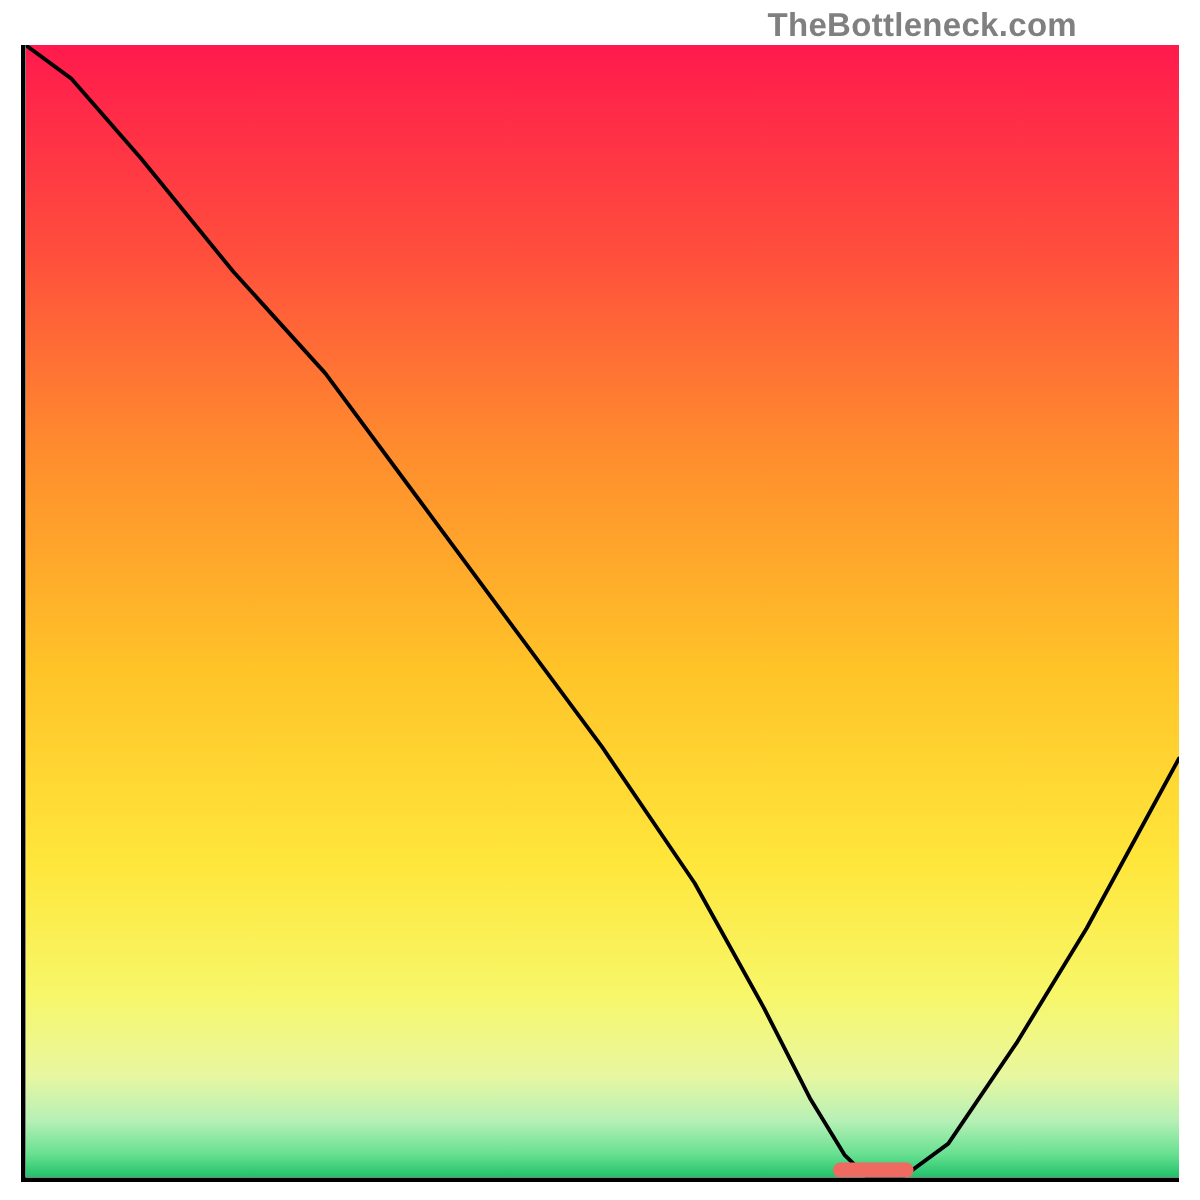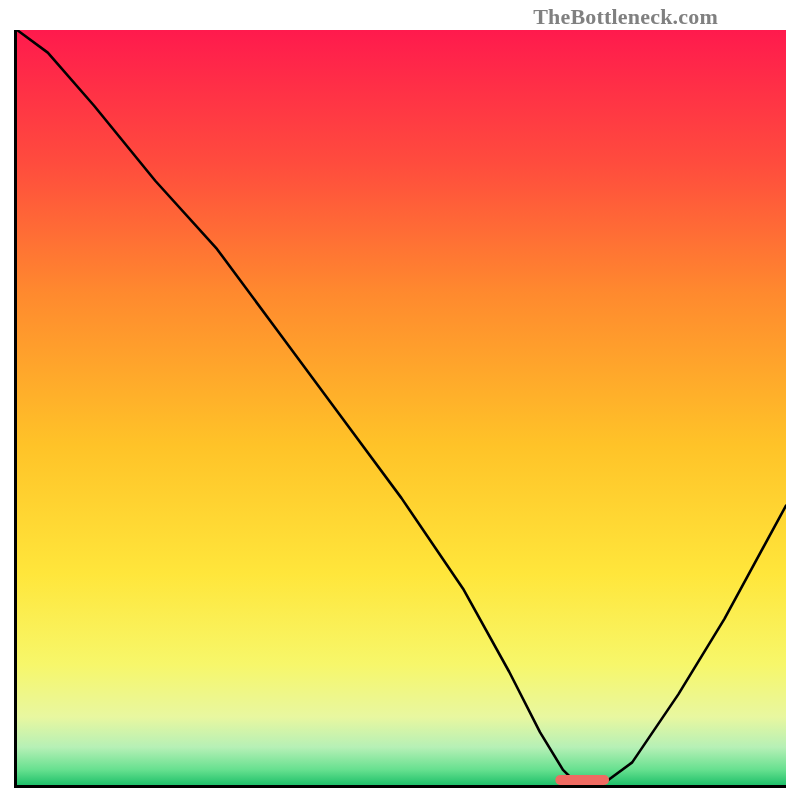--- a/index.html
+++ b/index.html
@@ -8,21 +8,20 @@
     width: 800px;
     height: 800px;
     background: #ffffff;
     font-family: Arial, Helvetica, sans-serif;
     overflow: hidden;
   }
   .stage {
     position: relative;
     width: 728px;
     height: 800px;
-    font-family: Liberation Serif, serif;
   }
   .watermark {
     position: absolute;
     top: 4px;
     right: 10px;
     color: #808080;
     font-size: 22px;
     font-weight: 600;
     letter-spacing: 0.2px;
     user-select: none;

